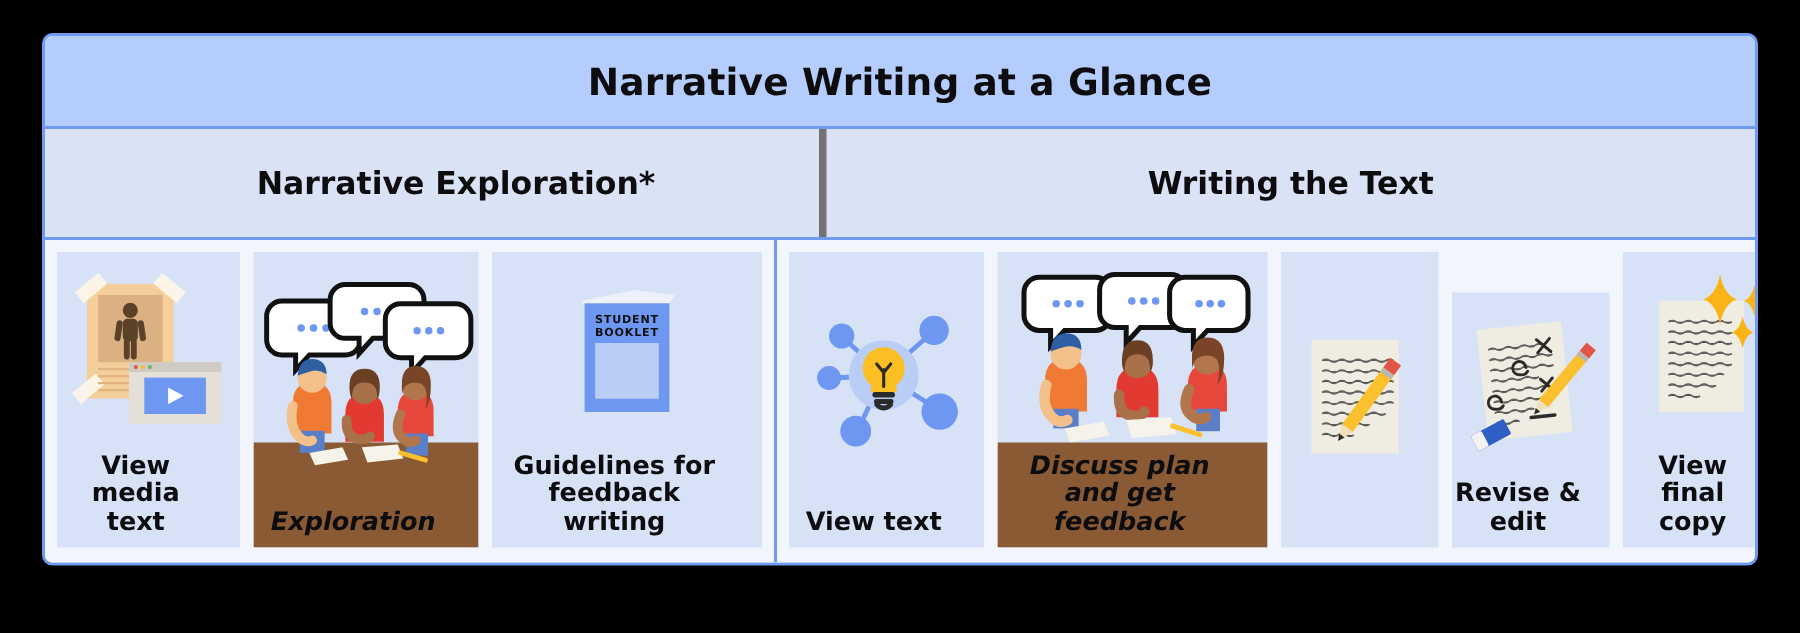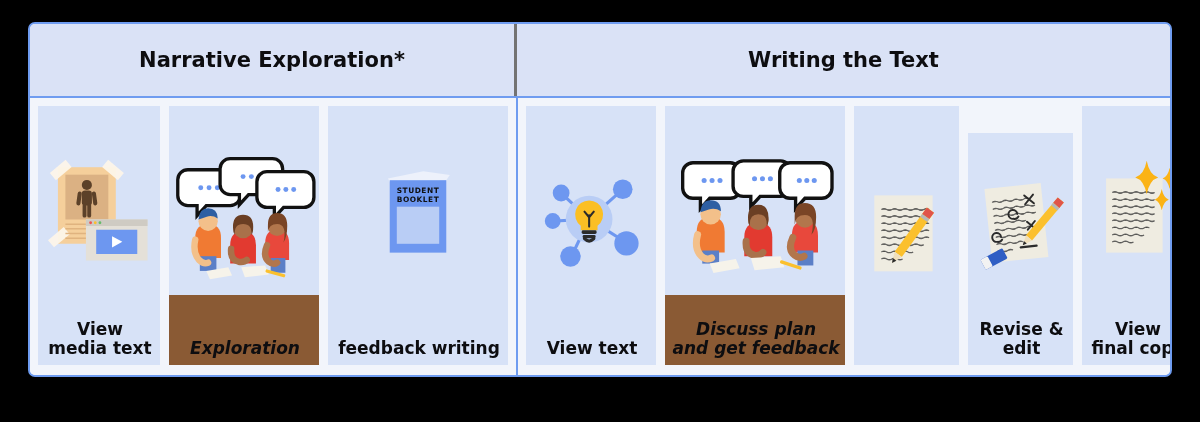--- a/index.html
+++ b/index.html
@@ -38,21 +38,21 @@
   .section-band{
     height:72px;flex:0 0 72px;
     background:#dae2f6;
     border-bottom:2px solid #6f9cf0;
     display:flex;
   }
   .section-cell{
     display:flex;align-items:center;justify-content:center;
     font-size:21px;font-weight:bold;color:#0d0d10;
   }
-  .section-cell.left{flex:0 0 484px;border-right:3px solid #737373;}
+  .section-cell.left{flex:0 0 484px;border-right:5px solid #737373;padding-left:32px;}
   .section-cell.right{flex:1;}
 
   
   .cards-row{flex:1;display:flex;background:#f2f5fb;}
   .group{display:flex;align-items:stretch;}
   .group.left{flex:0 0 484px;border-right:2px solid #6f9cf0;}
   .group.right{flex:1;}
   .group-inner{display:flex;width:100%;padding:8px 8px 10px 8px;box-sizing:border-box;gap:9px;}
 
   .card{
@@ -65,21 +65,21 @@
   .card.brown{background:#d7e2f7;font-style:italic;}
   .card .art{
     flex:1 1 auto;width:100%;
     display:flex;align-items:center;justify-content:center;
     position:relative;
   }
   .card .label{
     width:100%;text-align:center;
     font-size:17px;font-weight:bold;line-height:1.08;
     color:#0d0d10;
-    padding:2px 0 8px 2px;
+    padding:2px 19px 8px 2px;
     box-sizing:border-box;
     z-index:3;position:relative;
   }
   
   .card.brown .brownband{
     position:absolute;left:0;right:0;bottom:0;height:70px;
     background:#8a5a34;z-index:1;
   }
   .card.brown .label{color:#0d0d10;}
   .card.brown .art{z-index:2;}
@@ -110,20 +110,23 @@
   
   .svgart{display:block;}
 </style>
 </head>
 <body>
 
 <div class="canvas">
 
   <div class="table">
 
+    <div class="title-band">
+      <div class="txt">Narrative Writing at a Glance</div>
+    </div>
 
     <div class="section-band">
       <div class="section-cell left">Narrative Exploration*</div>
       <div class="section-cell right">Writing the Text</div>
     </div>
 
     <div class="cards-row">
 
       <div class="group left">
         <div class="group-inner">
@@ -236,21 +239,21 @@
             <div class="art">
               <svg class="svgart" viewBox="0 0 120 120" width="106" height="106">
                 <polygon points="26,22 66,14 96,18 92,24 30,30" fill="#edf1fb"></polygon>
                 <rect x="28" y="24" width="64" height="82" fill="#6d97f0"></rect>
                 <rect x="36" y="54" width="48" height="42" fill="#b9cdf5"></rect>
                 <text x="60" y="39" font-family="DejaVu Sans, sans-serif" font-size="8.4" font-weight="bold" fill="#101010" text-anchor="middle" letter-spacing="0.6">STUDENT</text>
                 <text x="60" y="49" font-family="DejaVu Sans, sans-serif" font-size="8.4" font-weight="bold" fill="#101010" text-anchor="middle" letter-spacing="0.6">BOOKLET</text>
               </svg>
             </div>
             <div class="label">
-              <br>
+              <span>Guidelines for</span><br>
               <span>feedback writing</span>
             </div>
           </div>
 
         </div>
       </div>
 
       <div class="group right">
         <div class="group-inner">
 

